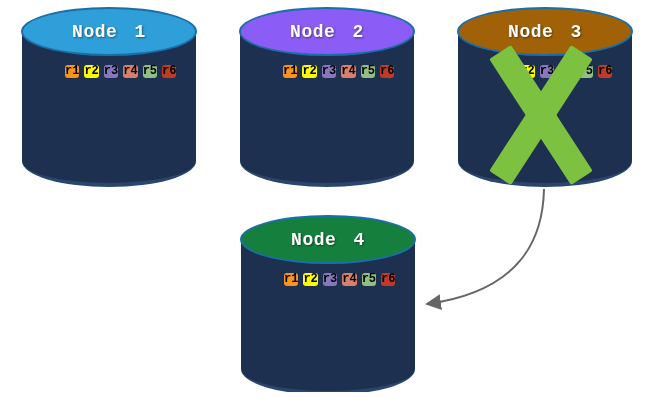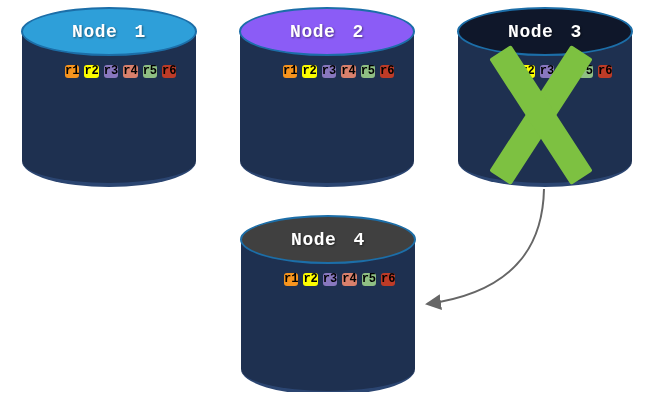--- a/index.html
+++ b/index.html
@@ -77,40 +77,40 @@
       <div class="bar" style="background: rgb(253, 253, 0);">r2</div>
       <div class="bar" style="background: rgb(136, 119, 190);">r3</div>
       <div class="bar" style="background: rgb(217, 128, 108);">r4</div>
       <div class="bar" style="background: rgb(143, 191, 131);">r5</div>
       <div class="bar" style="background: rgb(190, 59, 39);">r6</div>
     </div>
   </div>
 
   <div class="node" id="node3">
     <div class="cyl-body" style="background: rgb(30, 48, 80);"></div>
-    <div class="cyl-top" style="background: #0f172a;">
+    <div class="cyl-top" style="background: #a16207;">
       <span class="node-title">Node 3</span>
     </div>
     <div class="bars">
       <div class="bar" style="background: rgb(247, 148, 30);">r1</div>
       <div class="bar" style="background: rgb(253, 253, 0);">r2</div>
       <div class="bar" style="background: rgb(136, 119, 190);">r3</div>
       <div class="bar" style="background: rgb(217, 128, 108);">r4</div>
       <div class="bar" style="background: rgb(143, 191, 131);">r5</div>
       <div class="bar" style="background: rgb(190, 59, 39);">r6</div>
     </div>
     <div class="xmark">
       <div class="xbar xbar-a" style="background: rgb(125, 193, 65);"></div>
       <div class="xbar xbar-b" style="background: rgb(125, 193, 65);"></div>
     </div>
   </div>
 
   <div class="node" id="node4">
     <div class="cyl-body" style="background: rgb(30, 48, 80);"></div>
-    <div class="cyl-top" style="background: #404040;">
+    <div class="cyl-top" style="background: #15803d;">
       <span class="node-title">Node 4</span>
     </div>
     <div class="bars">
       <div class="bar" style="background: rgb(247, 148, 30);">r1</div>
       <div class="bar" style="background: rgb(253, 253, 0);">r2</div>
       <div class="bar" style="background: rgb(136, 119, 190);">r3</div>
       <div class="bar" style="background: rgb(217, 128, 108);">r4</div>
       <div class="bar" style="background: rgb(143, 191, 131);">r5</div>
       <div class="bar" style="background: rgb(190, 59, 39);">r6</div>
     </div>

